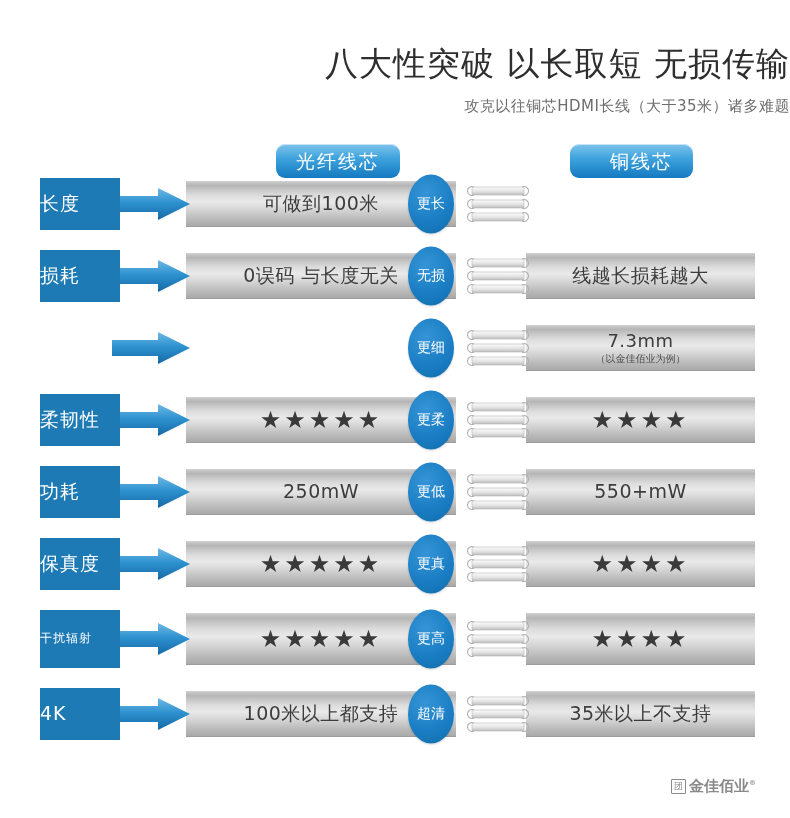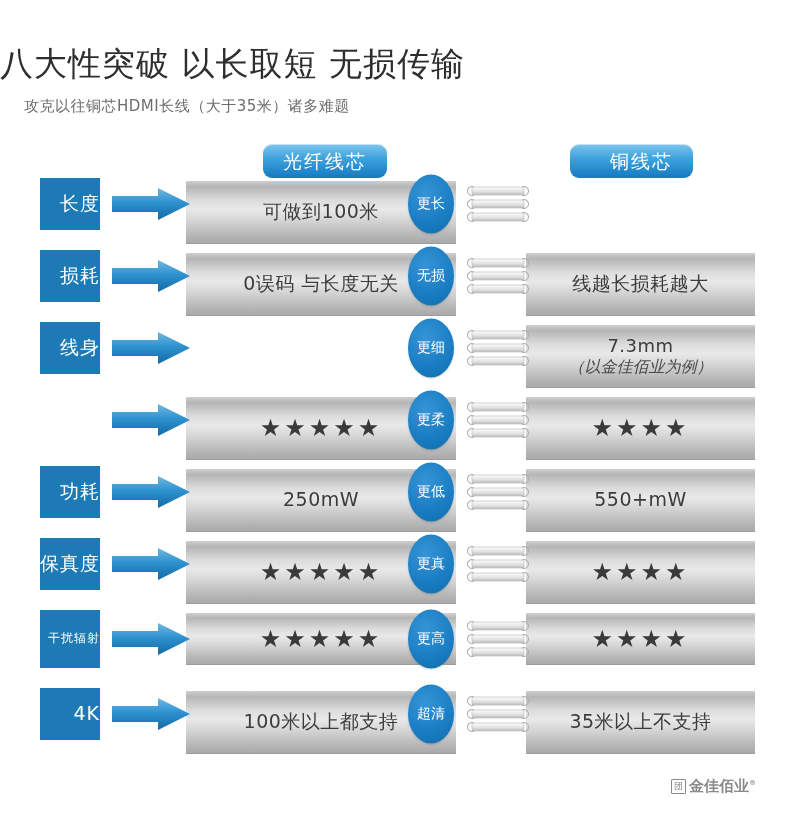--- a/index.html
+++ b/index.html
@@ -6,95 +6,95 @@
   body{
     width:790px;height:818px;
     background:#ffffff;
     font-family:"DejaVu Sans","Liberation Sans",sans-serif;
     color:#3c3c3c;
     overflow:hidden;
     position:relative;
   }
 
   
-  .header{ text-align:left; padding-top:44px; }
+  .header{ text-align:right; padding-top:44px; }
   .title{
     font-size:33px; line-height:1.2; color:#2e2e2e;
     letter-spacing:1px; font-weight:400;
   }
   .subtitle{
     margin-top:13px; font-size:15px; color:#6d6d6d; letter-spacing:.5px;padding-left:24px;
   }
 
   
   .col-heads{ position:relative; height:40px; margin-top:28px; }
   .col-badge{
     position:absolute; top:0;
     height:34px; line-height:34px;
     border-radius:9px;
     color:#ffffff; font-size:19px; letter-spacing:2px;
     text-align:center;
     background:linear-gradient(to bottom,#7fc4ec 0%,#3ea3dd 42%,#1479c0 100%);
     box-shadow:inset 0 1px 0 rgba(255,255,255,.55);
     padding:0 20px;
   }
-  .col-badge.fiber{ left:263px; }
+  .col-badge.fiber{ left:276px; }
   .col-badge.copper{ left:570px;padding-left:40px; }
 
   
   .rows{ position:relative; margin-top:-6px; }
   .row{
     position:relative;
     height:52px;
     margin-bottom:20px;
   }
   .row.tall{ height:58px; }
 
   
   .label-box{
     position:absolute; left:40px; top:0;
-    width:60px; height:52px;
+    width:80px; height:52px;
     background:#1d7ab4;
     color:#ffffff;
-    display:flex; align-items:center; justify-content:flex-end;
+    display:flex; align-items:center; justify-content:flex-start;
     font-size:19px; letter-spacing:1px;
     text-align:center; line-height:1.08;
     z-index:3;
   }
   .row.tall .label-box{ height:58px; font-size:12px; }
 
   
   .arrow{
     position:absolute; left:112px; top:50%;
     transform:translateY(-50%);
     width:78px; height:34px; z-index:2;
   }
 
   
   .bar{
-    position:absolute; top:3px; height:63px;
+    position:absolute; top:3px; height:46px;
     background:linear-gradient(to bottom,
       #c9c9c9 0%, #b6b6b6 8%, #dcdcdc 30%, #e9e9e9 45%,
       #d6d6d6 62%, #b9b9b9 85%, #a9a9a9 100%);
     border-top:1px solid #cfcfcf;
     border-bottom:1px solid #9c9c9c;
     display:flex; align-items:center; justify-content:center;
     box-sizing:border-box;
   }
   .row.tall .bar{ height:52px; }
   .bar.left{ left:186px; right:auto; width:270px; }
   .bar.right{ left:526px; width:229px; }
 
   .bar-text{
     font-size:19px; color:#3c3c3c; letter-spacing:.5px; text-align:center;
     line-height:1.15;
   }
   .bar-text.small{ font-size:18px; }
   .bar-sub{
-    display:block; font-size:16px; color:#4a4a4a; margin-top:1px; letter-spacing:0;font-style:italic;
+    display:block; font-size:10px; color:#4a4a4a; margin-top:1px; letter-spacing:0;
   }
   .stars{
     font-size:24px; color:#3a3a3a; letter-spacing:3px; line-height:1;
   }
 
   
   .pill{
     position:absolute; left:408px; top:50%;
     transform:translateY(-50%);
     width:46px; height:59px; border-radius:50%;
@@ -213,23 +213,20 @@
           <path d="M56 18 a4.5 4.5 0 1 1 0 8" fill="none" stroke="#b0b0b0" stroke-width="1.1"></path>
           <rect x="6" y="31" width="52" height="8" rx="1" fill="url(#cg)" stroke="#b5b5b5" stroke-width="0.6"></rect>
           <path d="M8 31 a4.5 4.5 0 1 0 0 8" fill="none" stroke="#b0b0b0" stroke-width="1.1"></path>
           <path d="M56 31 a4.5 4.5 0 1 1 0 8" fill="none" stroke="#b0b0b0" stroke-width="1.1"></path>
         </svg></div>
       <div class="bar right">
         <span class="bar-text">线越长损耗越大</span>
       </div>
     </div>
     <div class="row">
-      <div class="label-box">
-        <span>线身</span>
-      </div>
       <div class="arrow"><svg viewBox="0 0 78 34" width="78" height="34" aria-hidden="true">
           <defs>
             <linearGradient id="ag" x1="0" y1="0" x2="0" y2="1">
               <stop offset="0%" stop-color="#6fb9e4"></stop>
               <stop offset="45%" stop-color="#2f92d0"></stop>
               <stop offset="100%" stop-color="#1468a6"></stop>
             </linearGradient>
           </defs>
           <path d="M0 9 L46 9 L46 1 L78 17 L46 33 L46 25 L0 25 Z" fill="url(#ag)"></path>
         </svg></div>
@@ -250,20 +247,23 @@
           <path d="M56 18 a4.5 4.5 0 1 1 0 8" fill="none" stroke="#b0b0b0" stroke-width="1.1"></path>
           <rect x="6" y="31" width="52" height="8" rx="1" fill="url(#cg)" stroke="#b5b5b5" stroke-width="0.6"></rect>
           <path d="M8 31 a4.5 4.5 0 1 0 0 8" fill="none" stroke="#b0b0b0" stroke-width="1.1"></path>
           <path d="M56 31 a4.5 4.5 0 1 1 0 8" fill="none" stroke="#b0b0b0" stroke-width="1.1"></path>
         </svg></div>
       <div class="bar right">
         <span class="bar-text small">7.3mm<span class="bar-sub">（以金佳佰业为例）</span></span>
       </div>
     </div>
     <div class="row">
+      <div class="label-box">
+        <span>柔韧性</span>
+      </div>
       <div class="arrow"><svg viewBox="0 0 78 34" width="78" height="34" aria-hidden="true">
           <defs>
             <linearGradient id="ag" x1="0" y1="0" x2="0" y2="1">
               <stop offset="0%" stop-color="#6fb9e4"></stop>
               <stop offset="45%" stop-color="#2f92d0"></stop>
               <stop offset="100%" stop-color="#1468a6"></stop>
             </linearGradient>
           </defs>
           <path d="M0 9 L46 9 L46 1 L78 17 L46 33 L46 25 L0 25 Z" fill="url(#ag)"></path>
         </svg></div>

